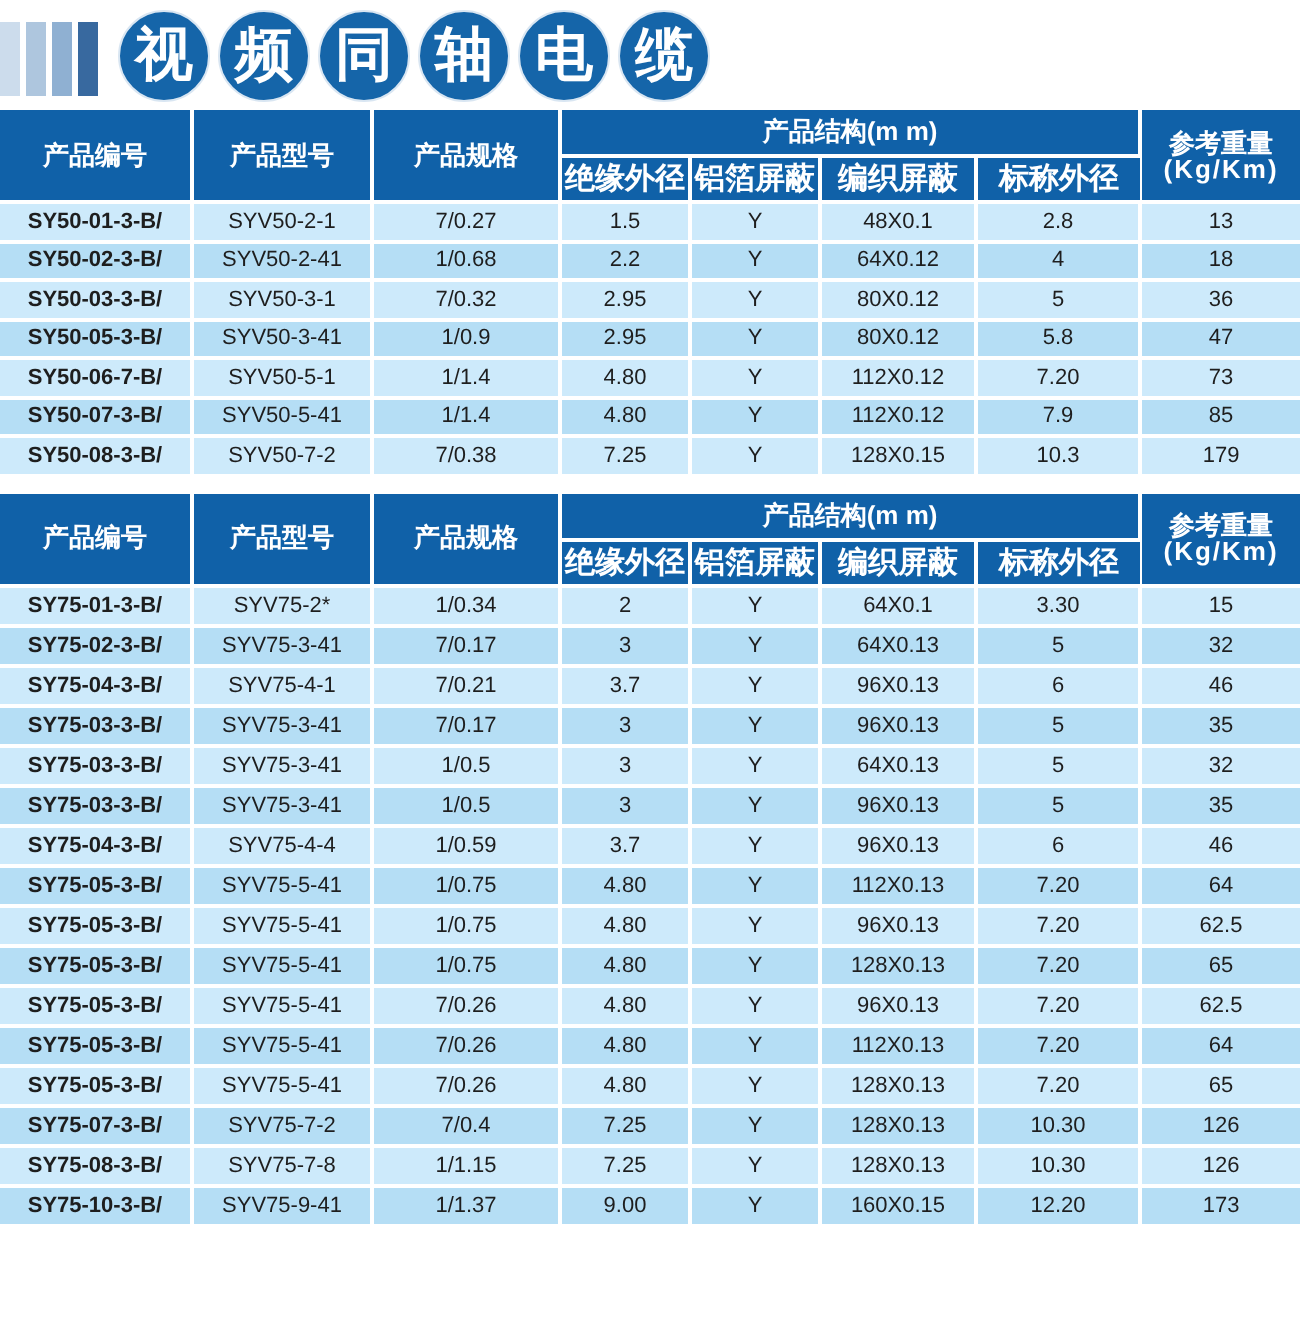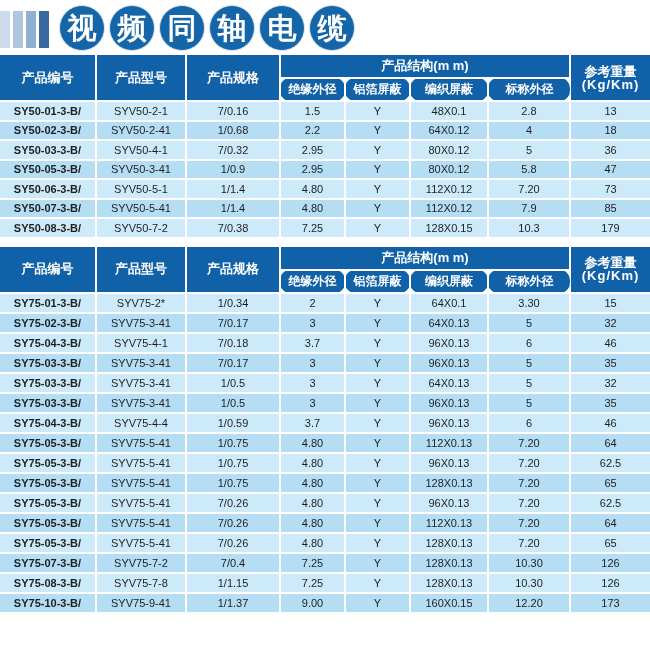--- a/index.html
+++ b/index.html
@@ -36,21 +36,21 @@
     text-align:center;vertical-align:middle;
     border-right:2px solid #ffffff;
     border-bottom:2px solid #ffffff;
     overflow:hidden;white-space:nowrap;
   }
   .tbl th:last-child,.tbl td:last-child{border-right:none;}
   .tbl thead th{
     background:var(--header-bg);color:#ffffff;font-weight:bold;
     font-size:13px;
   }
-  .tbl thead .sub th,.tbl thead th.sub-th{font-size:12px;border-radius:10px;}
+  .tbl thead .sub th,.tbl thead th.sub-th{font-size:15px;}
   .tbl thead .tier1 th{height:23px;}
   .tbl thead .tier2 th{height:23px;}
   .weight-head{font-size:12px;line-height:13px;}
   .weight-sub{letter-spacing:1px;font-weight:bold;text-align:right;}
   .tbl tbody td{font-size:11px;}
   .tbl tbody tr:nth-child(odd) td{background:var(--row-odd);}
   .tbl tbody tr:nth-child(even) td{background:var(--row-even);}
   .tbl tbody td.code-cell{font-weight:bold;font-size:11px;}
   .t1 tbody td{height:19.5px;}
   .t2 tbody td{height:20px;}
@@ -102,59 +102,59 @@
       <th class="sub-th">绝缘外径</th>
       <th class="sub-th">铝箔屏蔽</th>
       <th class="sub-th">编织屏蔽</th>
       <th class="sub-th">标称外径</th>
     </tr>
   </thead>
   <tbody>
       <tr>
         <td class="code-cell">SY50-01-3-B/</td>
         <td>SYV50-2-1</td>
-        <td>7/0.16</td>
+        <td>7/0.27</td>
         <td>1.5</td>
         <td>Y</td>
         <td>48X0.1</td>
         <td>2.8</td>
         <td>13</td>
       </tr>
       <tr>
         <td class="code-cell">SY50-02-3-B/</td>
         <td>SYV50-2-41</td>
         <td>1/0.68</td>
         <td>2.2</td>
         <td>Y</td>
         <td>64X0.12</td>
         <td>4</td>
         <td>18</td>
       </tr>
       <tr>
         <td class="code-cell">SY50-03-3-B/</td>
-        <td>SYV50-4-1</td>
+        <td>SYV50-3-1</td>
         <td>7/0.32</td>
         <td>2.95</td>
         <td>Y</td>
         <td>80X0.12</td>
         <td>5</td>
         <td>36</td>
       </tr>
       <tr>
         <td class="code-cell">SY50-05-3-B/</td>
         <td>SYV50-3-41</td>
         <td>1/0.9</td>
         <td>2.95</td>
         <td>Y</td>
         <td>80X0.12</td>
         <td>5.8</td>
         <td>47</td>
       </tr>
       <tr>
-        <td class="code-cell">SY50-06-3-B/</td>
+        <td class="code-cell">SY50-06-7-B/</td>
         <td>SYV50-5-1</td>
         <td>1/1.4</td>
         <td>4.80</td>
         <td>Y</td>
         <td>112X0.12</td>
         <td>7.20</td>
         <td>73</td>
       </tr>
       <tr>
         <td class="code-cell">SY50-07-3-B/</td>
@@ -227,21 +227,21 @@
         <td>7/0.17</td>
         <td>3</td>
         <td>Y</td>
         <td>64X0.13</td>
         <td>5</td>
         <td>32</td>
       </tr>
       <tr>
         <td class="code-cell">SY75-04-3-B/</td>
         <td>SYV75-4-1</td>
-        <td>7/0.18</td>
+        <td>7/0.21</td>
         <td>3.7</td>
         <td>Y</td>
         <td>96X0.13</td>
         <td>6</td>
         <td>46</td>
       </tr>
       <tr>
         <td class="code-cell">SY75-03-3-B/</td>
         <td>SYV75-3-41</td>
         <td>7/0.17</td>

